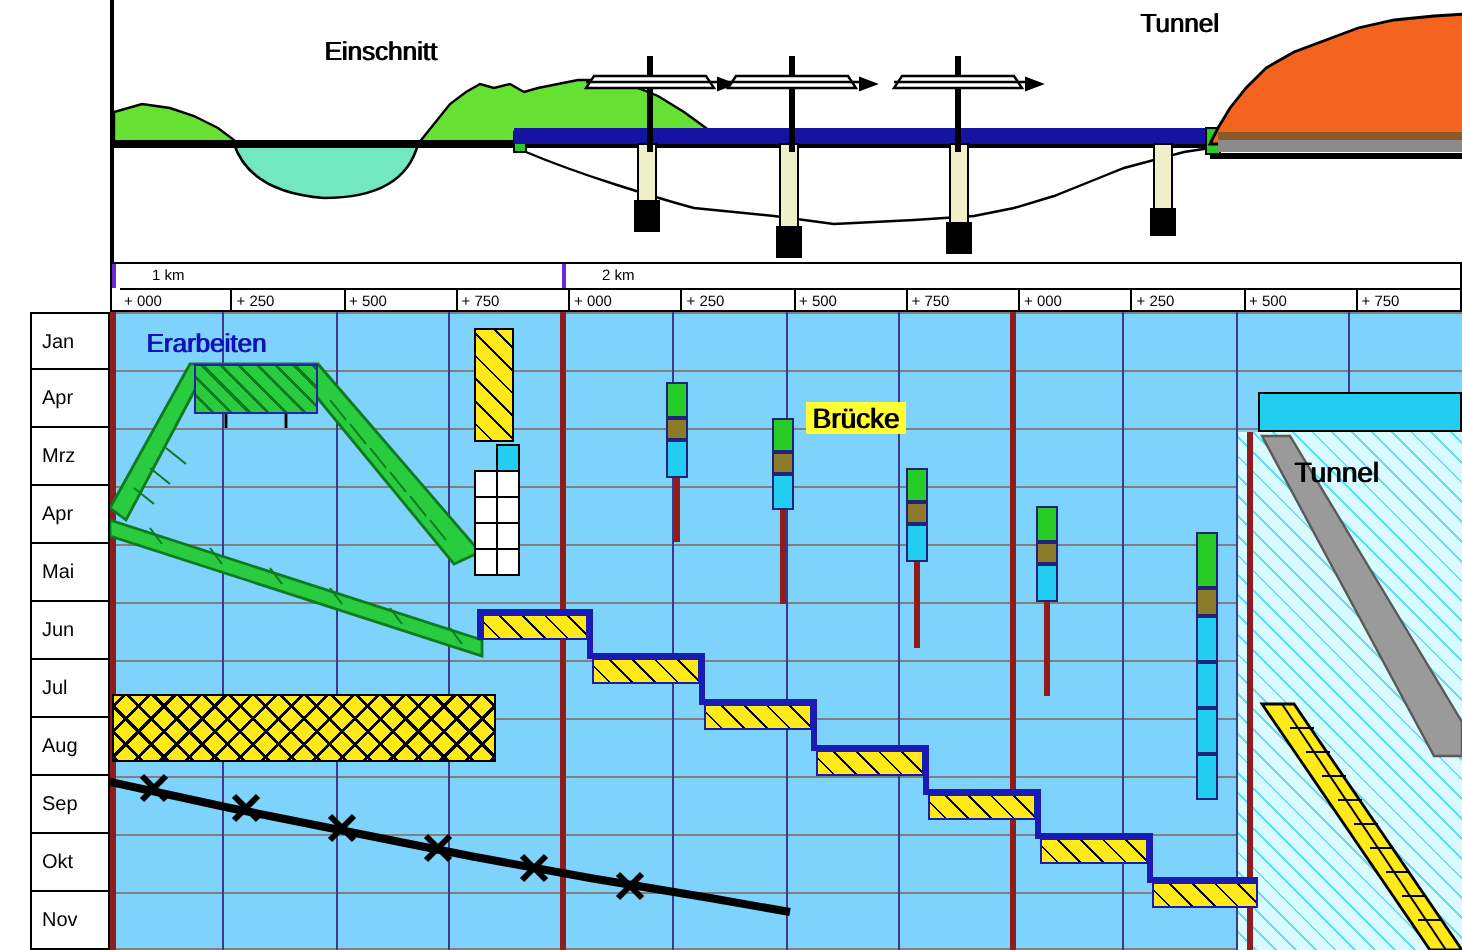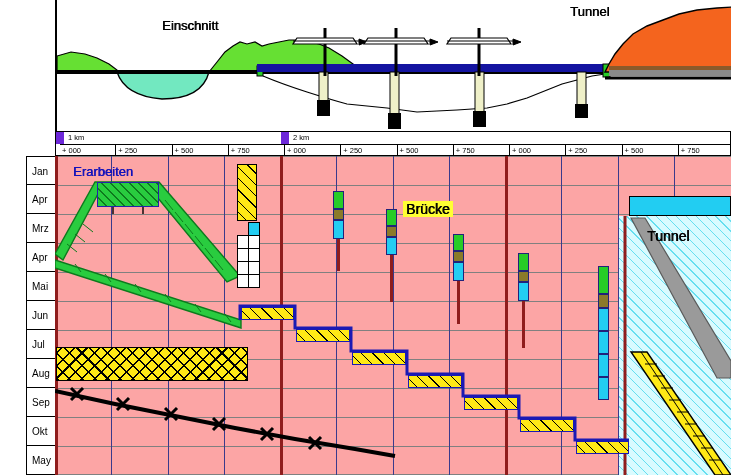--- a/index.html
+++ b/index.html
@@ -18,42 +18,42 @@
   .profile-caption{font-size:13px;color:#000;letter-spacing:0px;
      text-shadow:0.6px 0 0 #000;}
 
   
   #ruler{position:absolute;left:55px;top:131px;width:676px;height:25px;
          box-sizing:border-box;border:1px solid #000;background:#fff;}
   #ruler-km{position:absolute;left:0;top:0;width:100%;height:12px;}
   #ruler-sub{position:absolute;left:4px;top:12px;width:100%;height:12px;
              display:flex;}
   .km-mark{position:absolute;top:0;height:12px;box-sizing:border-box;
-           border-left:8px solid #6d28d9;font-size:7.5px;padding-left:4px;
+           border-left:2px solid #6d28d9;font-size:7.5px;padding-left:18px;
            line-height:12px;color:#000;width:169px;}
   .sub-cell{flex:1 1 0;box-sizing:border-box;border-left:1px solid #000;
             border-top:1px solid #000;font-size:7.5px;line-height:12px;
             padding-left:2px;color:#000;}
   .sub-cell:first-child{border-left:none;}
 
   
   #gantt{position:absolute;left:0px;top:156px;width:731px;height:319px;}
 
   #year-label{position:absolute;left:1px;top:268px;width:14px;height:44px;
      font-size:9px;color:#000;transform:rotate(-90deg);transform-origin:center;
      text-align:center;line-height:14px;}
-  #month-col{position:absolute;left:26px;top:0px;width:40px;height:319px;
+  #month-col{position:absolute;left:15px;top:0px;width:40px;height:319px;
      border-left:1.5px solid #000;box-sizing:border-box;}
   .month-cell{box-sizing:border-box;height:29px;border-bottom:1px solid #000;
      border-right:1.5px solid #000;font-size:10px;color:#000;
      line-height:29px;padding-left:5px;background:#fff;}
   .month-cell:first-child{border-top:1px solid #000;}
 
   #grid{position:absolute;left:55px;top:0px;width:676px;height:319px;
-        background:#fca5a5;overflow:hidden;}
+        background:#7dd3fc;overflow:hidden;}
   .hline{position:absolute;left:0;width:676px;height:1px;background:#808080;}
   .vline{position:absolute;top:0;width:1px;height:319px;background:#3a3a8c;}
   .vline.km{width:3px;background:#8f1d1d;}
 
   
   #erarbeiten-lbl{left:18px;top:8px;font-size:13px;color:#1111bb;
      text-shadow:0.6px 0 0 #1111bb;}
   #bruecke-lbl{left:348px;top:45px;font-size:14px;color:#000;
      background:#ffff33;padding:0 3px;text-shadow:0.6px 0 0 #000;}
   #tunnel-lbl{left:592px;top:72px;font-size:14px;color:#000;
@@ -195,21 +195,21 @@
     <div class="month-cell">Jan</div>
     <div class="month-cell">Apr</div>
     <div class="month-cell">Mrz</div>
     <div class="month-cell">Apr</div>
     <div class="month-cell">Mai</div>
     <div class="month-cell">Jun</div>
     <div class="month-cell">Jul</div>
     <div class="month-cell">Aug</div>
     <div class="month-cell">Sep</div>
     <div class="month-cell">Okt</div>
-    <div class="month-cell">May</div>
+    <div class="month-cell">Nov</div>
   </div>
 
   <div id="grid">
 
     <div class="hline" style="top:0px;"></div>
     <div class="hline" style="top:29px;"></div>
     <div class="hline" style="top:58px;"></div>
     <div class="hline" style="top:87px;"></div>
     <div class="hline" style="top:116px;"></div>
     <div class="hline" style="top:145px;"></div>

